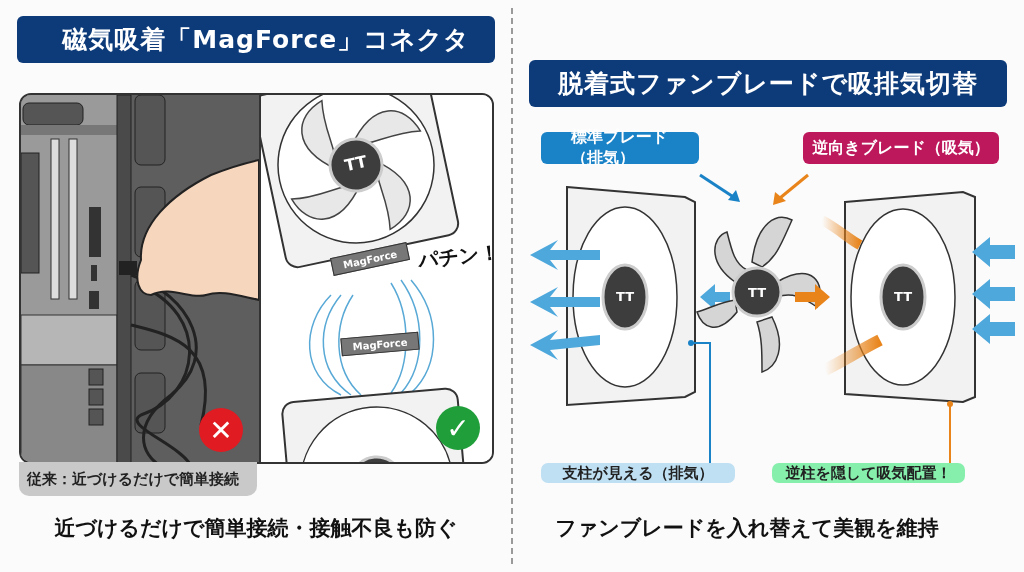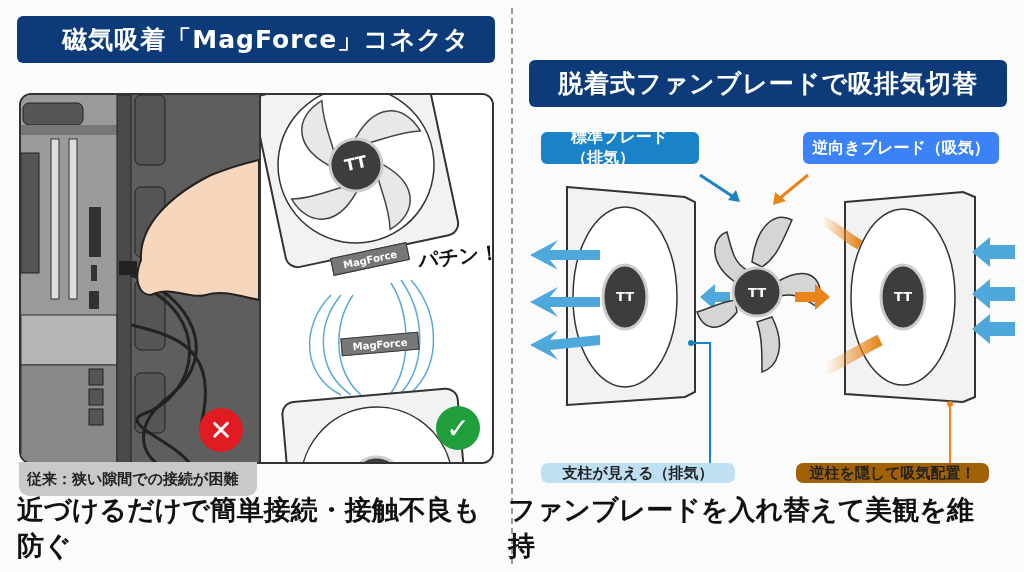--- a/index.html
+++ b/index.html
@@ -31,21 +31,21 @@
 
   .caption-gray {
     position: absolute; left: 19px; top: 462px; width: 238px; height: 34px;
     background: #c9c9c9; border-radius: 0 0 10px 10px;
     font-size: 15px; font-weight: bold; color: #222;
     display: flex; align-items: center; padding-left: 8px;
   }
 
   .sub-caption {
     position: absolute; top: 510px; height: 36px;
-    font-size: 27px; font-weight: bold; color: #111;
+    font-size: 21px; font-weight: bold; color: #111;
     display: flex; align-items: center; justify-content: center;
   }
   #sub-left { left: 17px; width: 478px; }
   #sub-right { left: 508px; width: 478px; }
 
   .badge {
     position: absolute; width: 44px; height: 44px; border-radius: 50%;
     display: flex; align-items: center; justify-content: center;
     color: #fff; font-size: 28px; font-weight: bold;
   }
@@ -60,29 +60,29 @@
     display: flex; align-items: center; justify-content: center;
   }
 
   
   .callout {
     position: absolute; height: 32px; border-radius: 6px;
     color: #fff; font-size: 16px; font-weight: bold;
     display: flex; align-items: center; justify-content: center;
   }
   #callout-std { left: 541px; top: 132px; width: 158px; background: #1a82c6; padding-left: 30px; }
-  #callout-rev { left: 803px; top: 132px; width: 196px; background: #3b82f6; }
+  #callout-rev { left: 803px; top: 132px; width: 196px; background: #be185d; }
 
   .note {
     position: absolute; top: 463px; height: 20px; border-radius: 7px;
     font-size: 15px; font-weight: bold; color: #222;
     display: flex; align-items: center; justify-content: center;
   }
   #note-left { left: 541px; width: 194px; background: #bfe0f3; }
-  #note-right { left: 796px; width: 193px; background: #a16207; }
+  #note-right { left: 772px; width: 193px; background: #86efac; }
 
   svg.art { position: absolute; left: 0; top: 0; }
 </style>
 </head>
 <body>
 
 <div class="title-bar" id="title-left">磁気吸着「MagForce」コネクタ</div>
 <div class="title-bar" id="title-right">脱着式ファンブレードで吸排気切替</div>
 
 <div class="divider"></div>
@@ -155,21 +155,21 @@
   </div>
 </div>
 
 <div class="magforce-tag" style="left:331px; top:250px; transform: rotate(-12deg);">MagForce</div>
 <div class="magforce-tag" style="left:341px; top:335px; transform: rotate(-5deg);">MagForce</div>
 <div class="pachin">パチン！</div>
 
 <div class="badge x">✕</div>
 <div class="badge check">✓</div>
 
-<div class="caption-gray">従来：狭い隙間での接続が困難</div>
+<div class="caption-gray">従来：近づけるだけで簡単接続</div>
 <div class="sub-caption" id="sub-left">近づけるだけで簡単接続・接触不良も防ぐ</div>
 
 <svg class="art" width="1024" height="572" viewBox="0 0 1024 572">
   <defs>
     <linearGradient id="bl" x1="1" x2="0">
         <stop offset="0" stop-color="#1a82c6" stop-opacity="0"></stop>
         <stop offset="1" stop-color="#1a82c6"></stop>
       </linearGradient>
     <linearGradient id="or" x1="0" x2="1">
         <stop offset="0" stop-color="#e8841a" stop-opacity="0"></stop>

